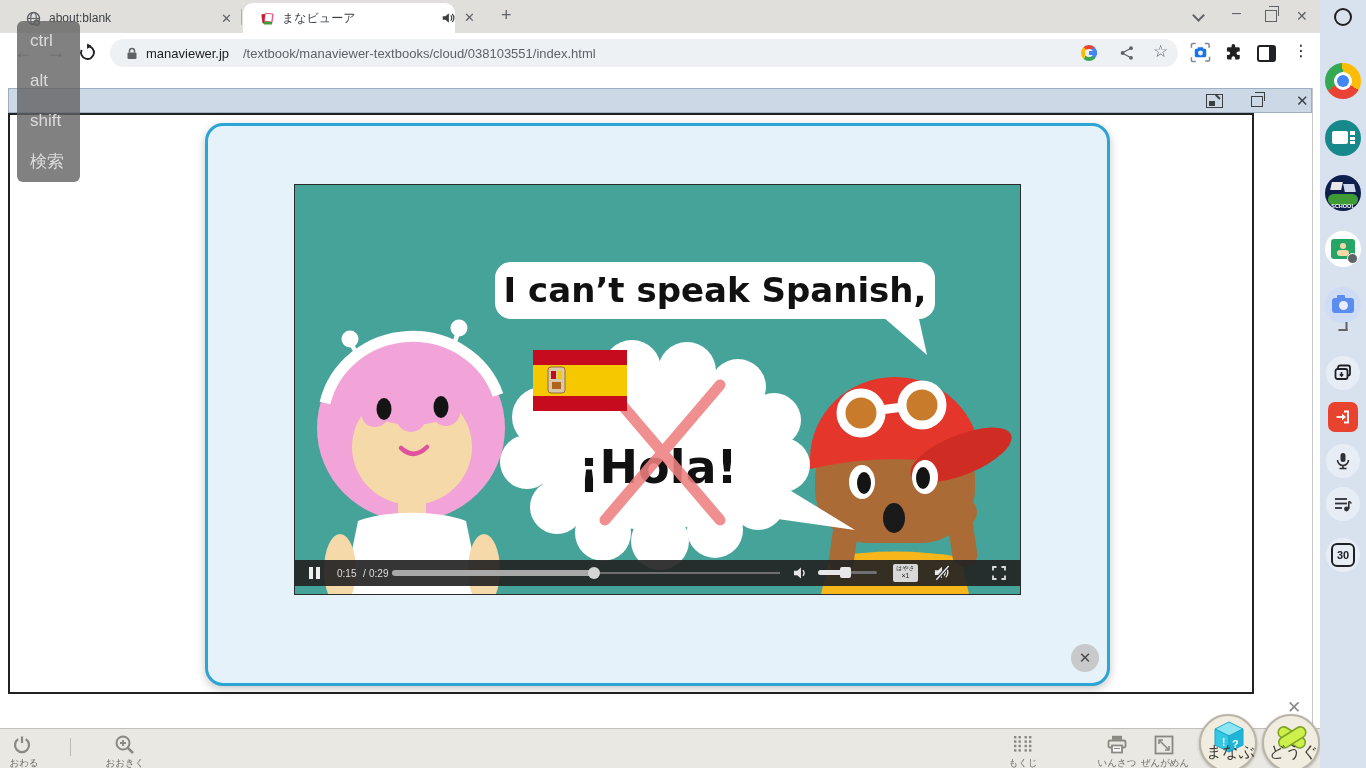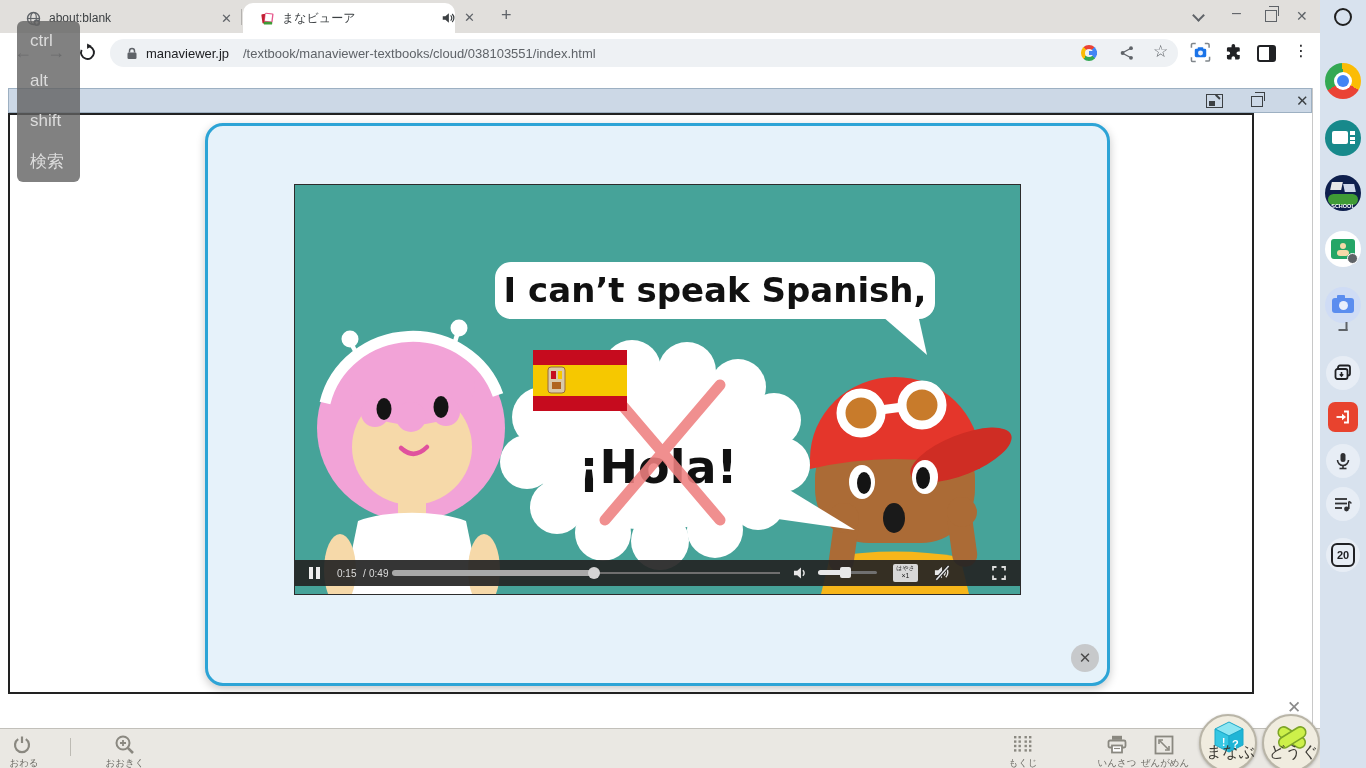--- a/index.html
+++ b/index.html
@@ -231,21 +231,21 @@
       <rect x="263" y="186" width="4" height="8" fill="#f6c800"></rect>
       <rect x="257" y="197" width="9" height="7" fill="#b0651f"></rect>
     </g>
   </svg>
 
   <div class="abs" id="vcontrols">
     <div class="abs" style="left:14px;top:7px;width:4px;height:12px;background:#eee;"></div>
     <div class="abs" style="left:21px;top:7px;width:4px;height:12px;background:#eee;"></div>
     <span class="abs vc-white" style="left:42px;top:8px;">0:15</span>
     <span class="abs vc-white" style="left:68px;top:8px;">/</span>
-    <span class="abs vc-white" style="left:74px;top:8px;">0:49</span>
+    <span class="abs vc-white" style="left:74px;top:8px;">0:29</span>
 
     <div class="abs" style="left:97px;top:6px;width:388px;height:14px;">
       <div class="abs" style="left:0;top:6px;width:100%;height:2px;background:#6f6f6f;"></div>
       <div class="abs" style="left: 0px; top: 4px; height: 6px; border-radius: 3px; background: rgb(168, 168, 168); width: 52%;"></div>
       <div class="abs" style="top: 1px; width: 12px; height: 12px; margin-left: -6px; border-radius: 50%; background: rgb(212, 212, 212); left: 52%;"></div>
     </div>
 
     <svg class="abs" style="left:498px;top:6px;" width="15" height="14" viewBox="0 0 16 15">
       <polygon points="1,5 4.5,5 8.5,1.5 8.5,13.5 4.5,10 1,10" fill="#e6e6e6"></polygon>
       <path d="M10.5 4.5 a4 4 0 0 1 0 6" fill="none" stroke="#e6e6e6" stroke-width="1.6"></path>
@@ -430,21 +430,21 @@
       <line x1="1" y1="7.5" x2="13" y2="7.5" stroke="#2f3033" stroke-width="1.8"></line>
       <line x1="1" y1="12" x2="8" y2="12" stroke="#2f3033" stroke-width="1.8"></line>
       <circle cx="12.5" cy="13" r="2.4" fill="#2f3033"></circle>
       <line x1="14.8" y1="13" x2="14.8" y2="5.5" stroke="#2f3033" stroke-width="1.6"></line>
       <path d="M14.8 5.5 q2 0.4 2.4 2" fill="none" stroke="#2f3033" stroke-width="1.6"></path>
     </svg>
   </div>
 
   <div class="abs shelf-center shelf-btn" style="top:538px;">
     <div style="width:24px;height:24px;border:2px solid #202124;border-radius:6px;box-sizing:border-box;text-align:center;">
-      <span style="font-size:11px;font-weight:bold;color:#202124;line-height:20px;">20</span>
+      <span style="font-size:11px;font-weight:bold;color:#202124;line-height:20px;">30</span>
     </div>
   </div>
 
 </div>
 
 <div class="abs" id="mod-overlay">
   <div class="mod-key">ctrl</div>
   <div class="mod-key">alt</div>
   <div class="mod-key">shift</div>
   <div class="mod-key">検索</div>

